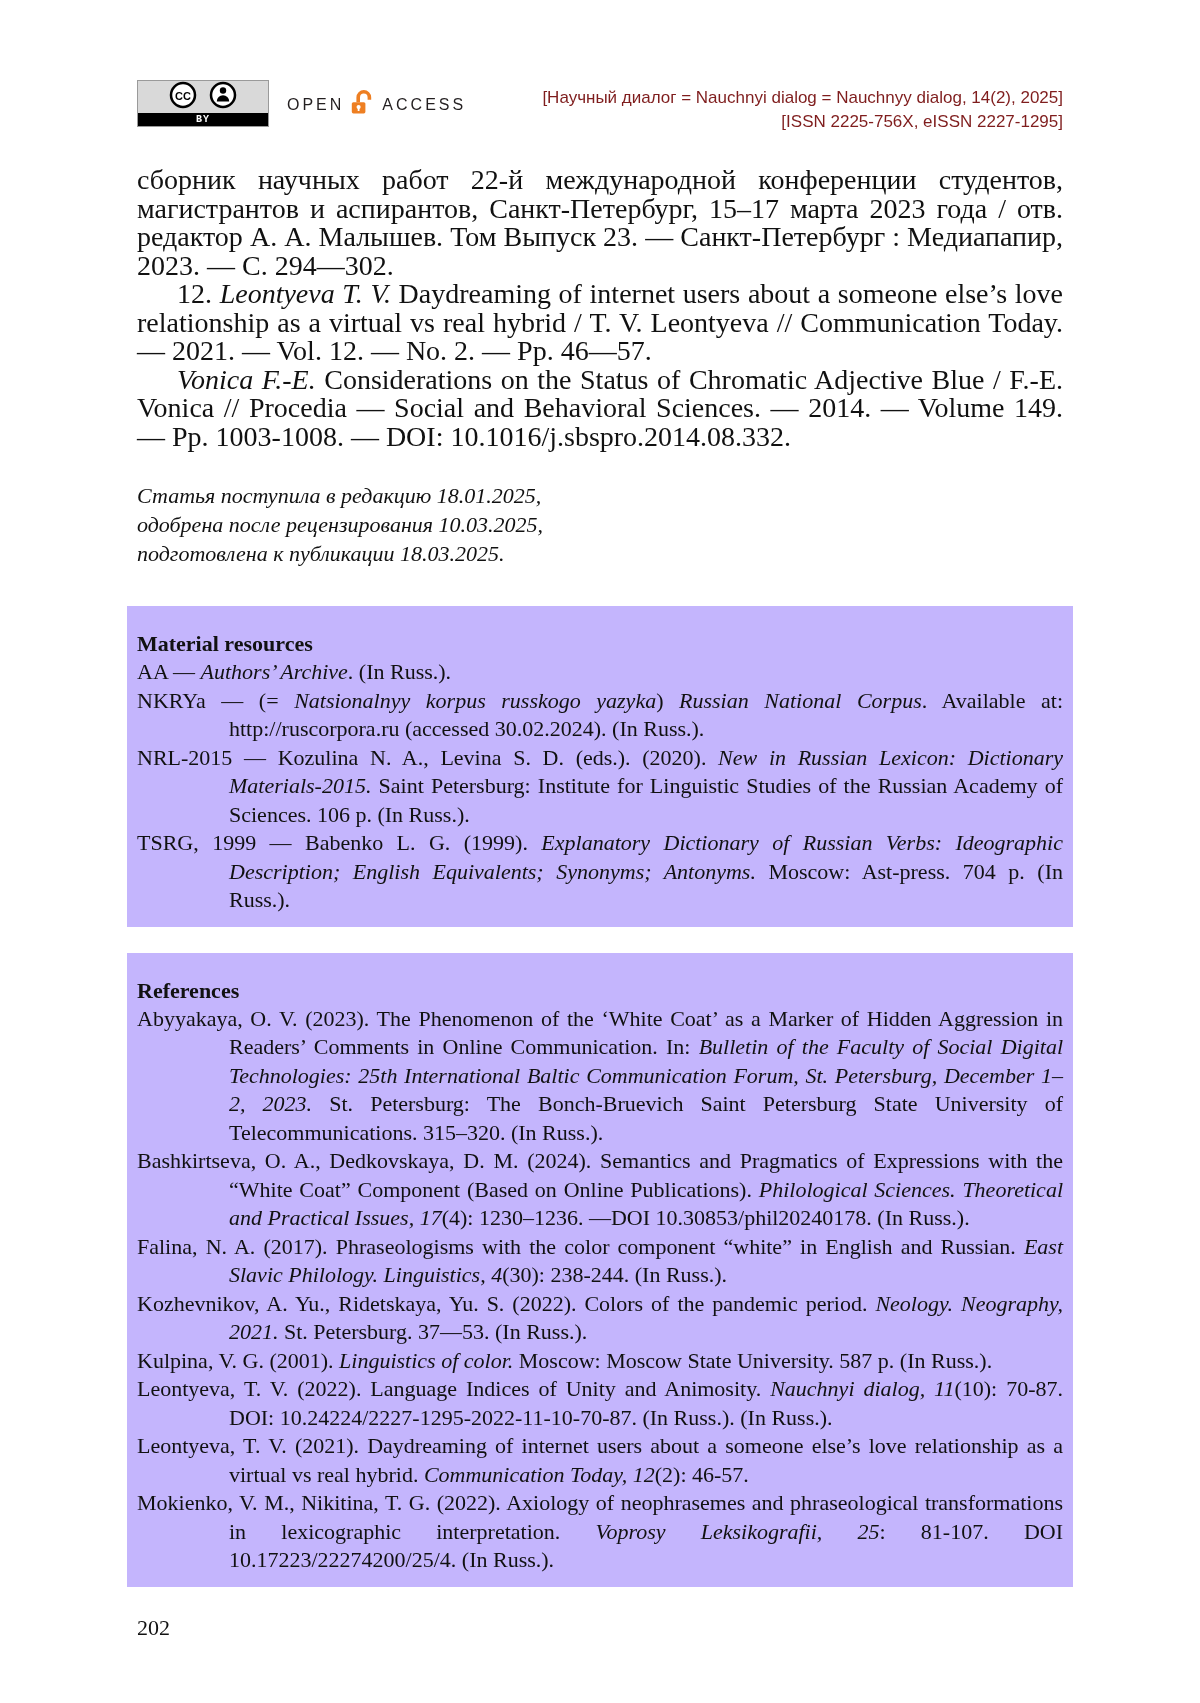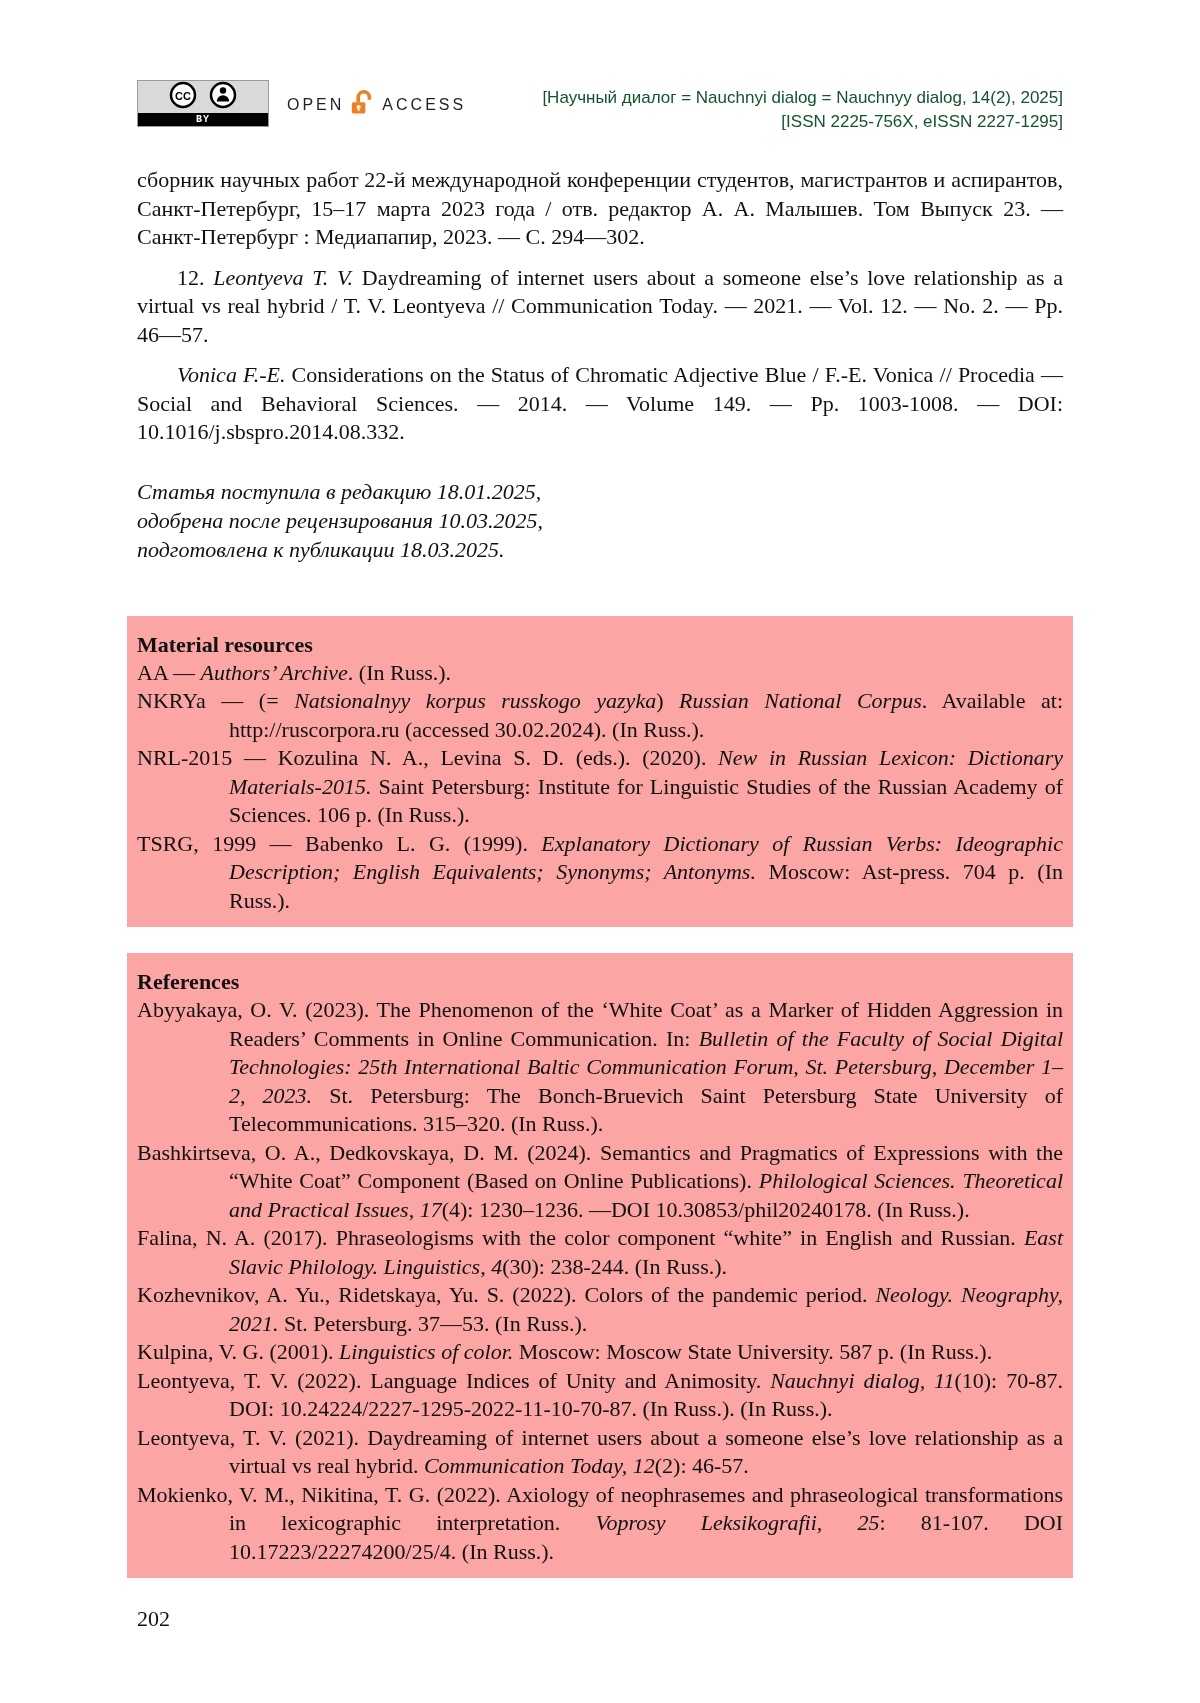--- a/index.html
+++ b/index.html
@@ -32,36 +32,36 @@
     display: flex; align-items: center; justify-content: center;
   }
   .oa {
     display: flex; align-items: center; gap: 7px; margin-top: 8px;
     font-family: "Liberation Sans", sans-serif;
     font-weight: normal; font-size: 16px; letter-spacing: 3px; color: #231f20;
   }
   .header-text {
     text-align: right;
     font-family: "Liberation Sans", sans-serif;
-    font-size: 17px; line-height: 24px; color: #14532d;
+    font-size: 17px; line-height: 24px; color: #7f1d1d;
     padding-top: 6px;
   }
   
   main { margin-top: 30px; }
-  .para { font-size: 22px; line-height: 28.5px; text-align: justify; margin-top: 12px; }
+  .para { font-size: 28px; line-height: 28.5px; text-align: justify; }
   .para.indent { text-indent: 40px; }
   .dates {
     margin-top: 30px;
     font-style: italic; text-align: left;
     font-size: 22px; line-height: 29px;
   }
   .pink {
-    background: #fca5a5;
-    margin: 52px -10px 0 -10px;
-    padding: 14px 10px 12px 10px;
+    background: #c4b5fd;
+    margin: 38px -10px 0 -10px;
+    padding: 23px 10px 12px 10px;
   }
   .pink.refs { margin-top: 26px; }
   .pink h2 { font-size: 22px; line-height: 29px; font-weight: 700; }
   .hang {
     font-size: 22px; line-height: 28.5px; text-align: justify;
     padding-left: 92px; text-indent: -92px;
   }
   .pagenum { text-align: left; font-size: 22px; margin-top: 28px; }
   em { }
 </style>

